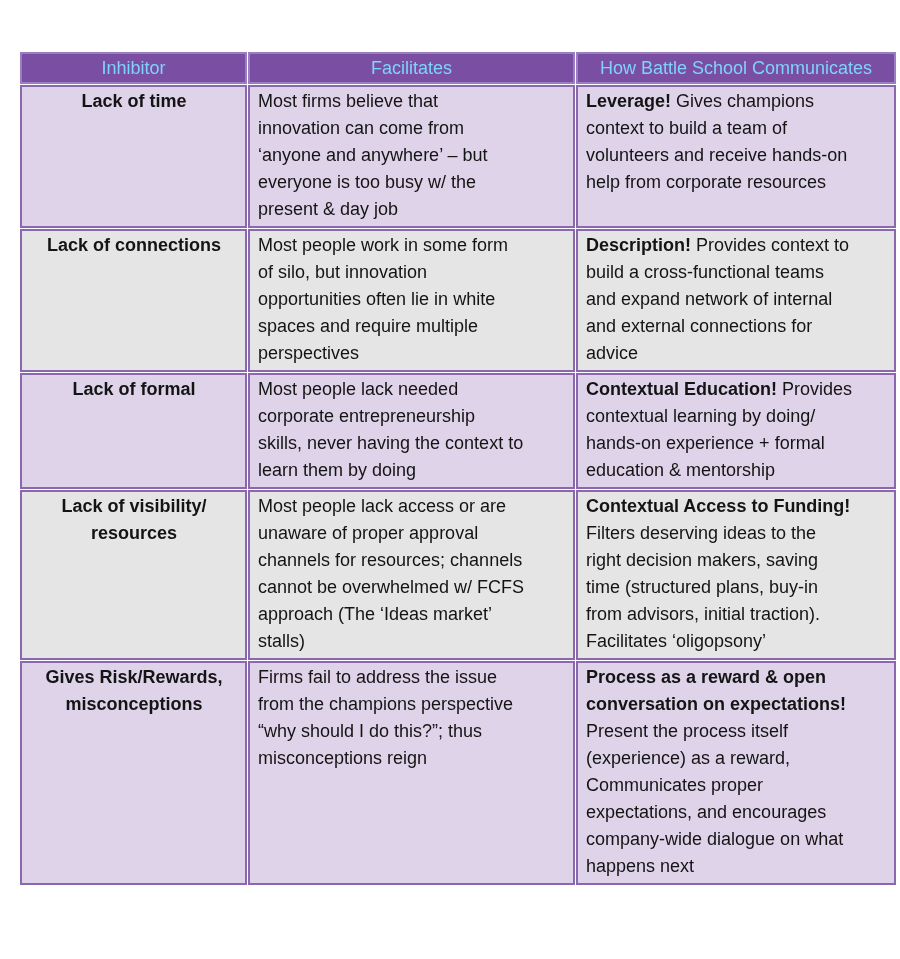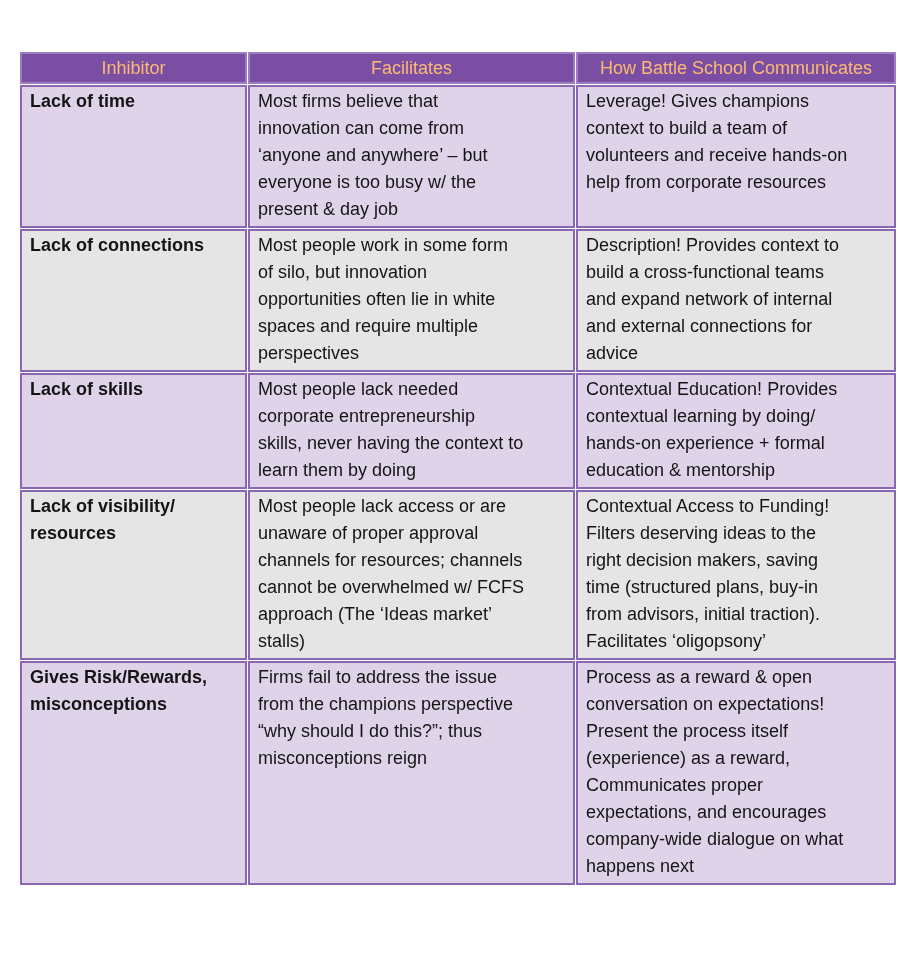--- a/index.html
+++ b/index.html
@@ -19,42 +19,42 @@
     position: absolute;
     left: 19px;
     top: 51px;
     width: 878px;
     border-collapse: separate;
     border-spacing: 1px;
     table-layout: fixed;
   }
   table.inhibitors th {
     background: #7a4fa3;
-    color: #fdba74;
+    color: #7dd3fc;
     font-size: 18px;
     font-weight: 400;
     text-align: center;
     padding: 3px 6px;
     border: 2px solid #9b7ec2;
     line-height: 22px;
   }
   table.inhibitors td {
     border: 2px solid #8a67ae;
     vertical-align: top;
     padding: 1px 7px 3px 8px;
     font-size: 18px;
     line-height: 27px;
     color: #141414;
     white-space: pre-line;
     overflow: hidden;
   }
   tr.row-light td { background: #ded3e9; }
   tr.row-dark  td { background: #e5e5e5; }
-  td.cell-inhibitor { font-weight: 700; }
-  td.cell-ameliorate .lead { font-weight: 400; }
+  td.cell-inhibitor { font-weight: 700; text-align: center; }
+  td.cell-ameliorate .lead { font-weight: 700; }
   col.c1 { width: 227px; }
   col.c2 { width: 327px; }
   col.c3 { width: 320px; }
 </style>
 </head>
 <body>
 
 <div class="page">
   <table class="inhibitors">
     <colgroup>
@@ -89,21 +89,21 @@
 opportunities often lie in white
 spaces and require multiple
 perspectives</td>
         <td class="cell-ameliorate"><span class="lead">Description!</span><span> Provides context to
 build a cross-functional teams
 and expand network of internal
 and external connections for
 advice</span></td>
       </tr>
       <tr class="row-light">
-        <td class="cell-inhibitor">Lack of skills</td>
+        <td class="cell-inhibitor">Lack of formal</td>
         <td class="cell-desc">Most people lack needed
 corporate entrepreneurship
 skills, never having the context to
 learn them by doing</td>
         <td class="cell-ameliorate"><span class="lead">Contextual Education!</span><span> Provides
 contextual learning by doing/
 hands-on experience + formal
 education &amp; mentorship</span></td>
       </tr>
       <tr class="row-dark">

